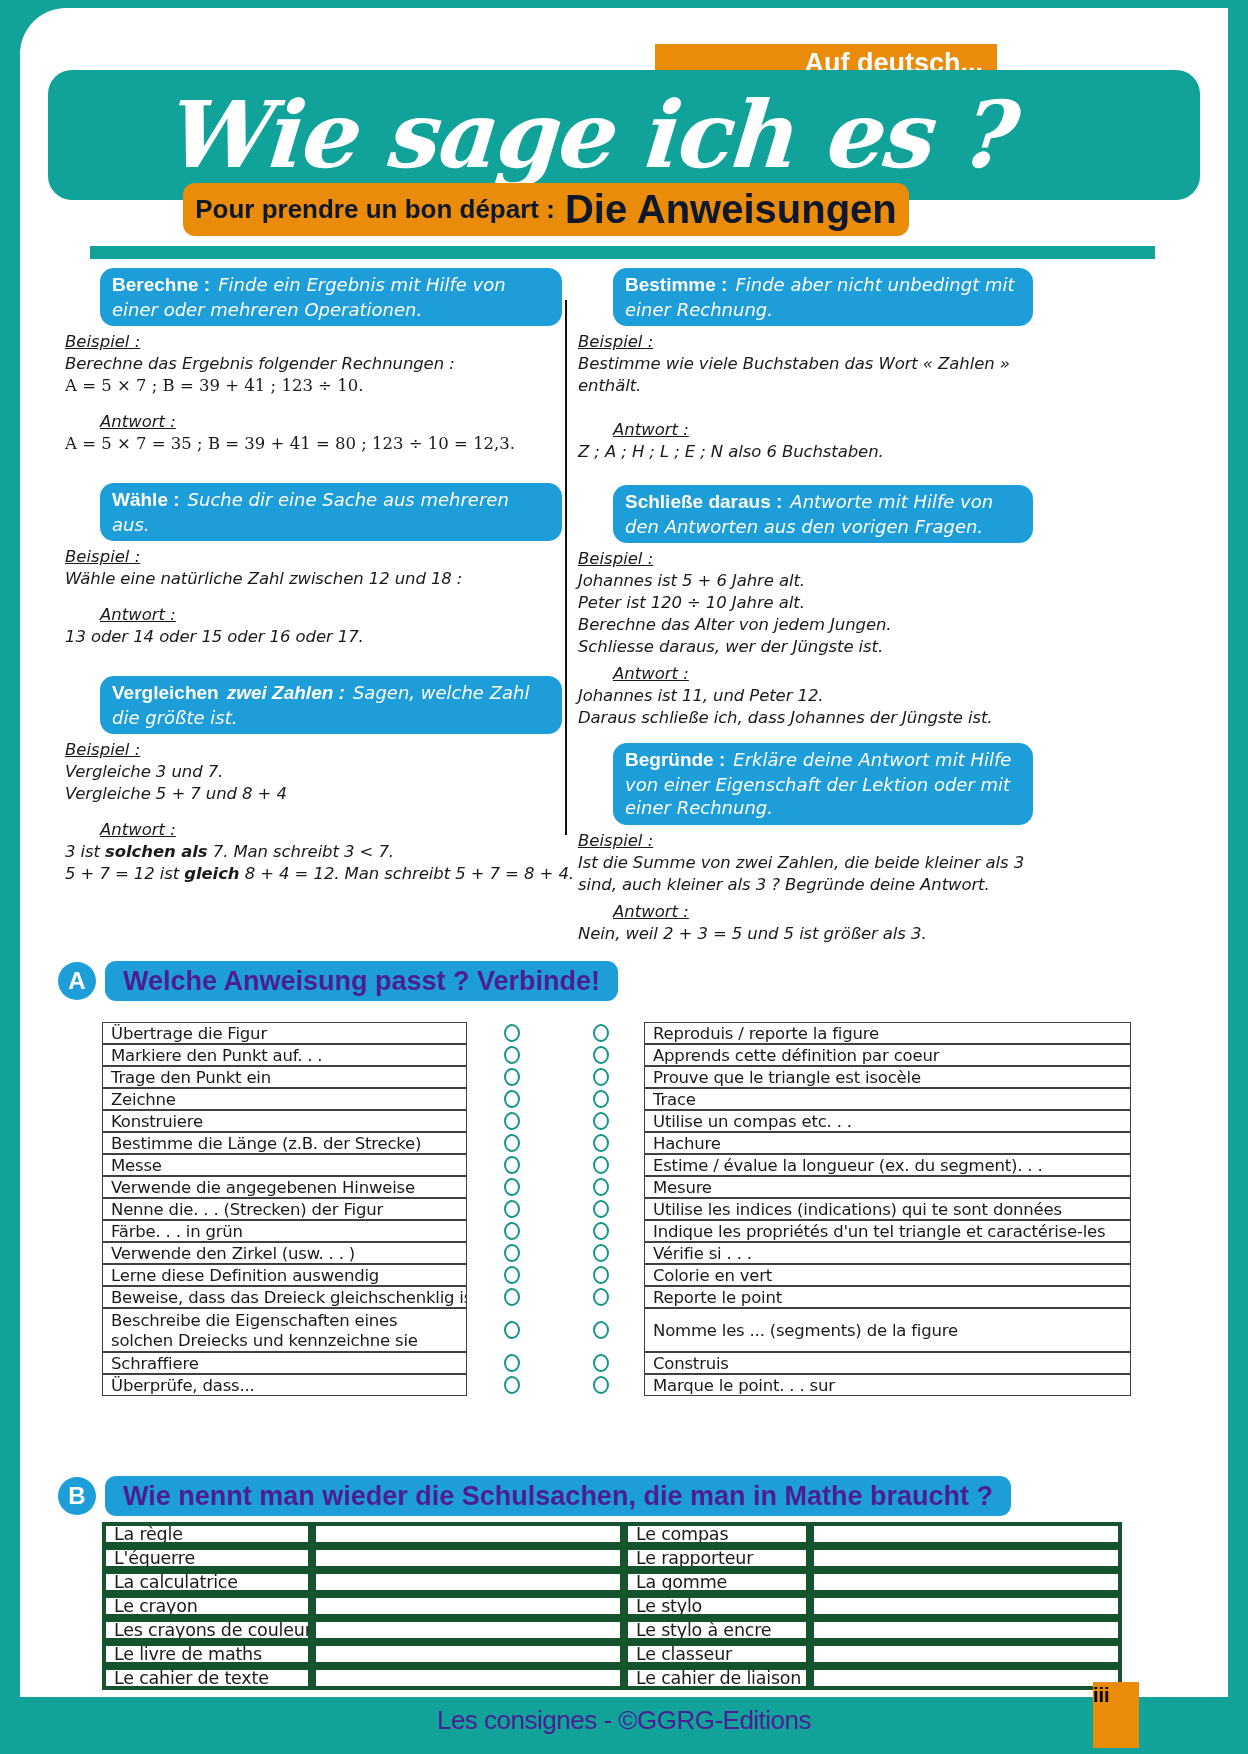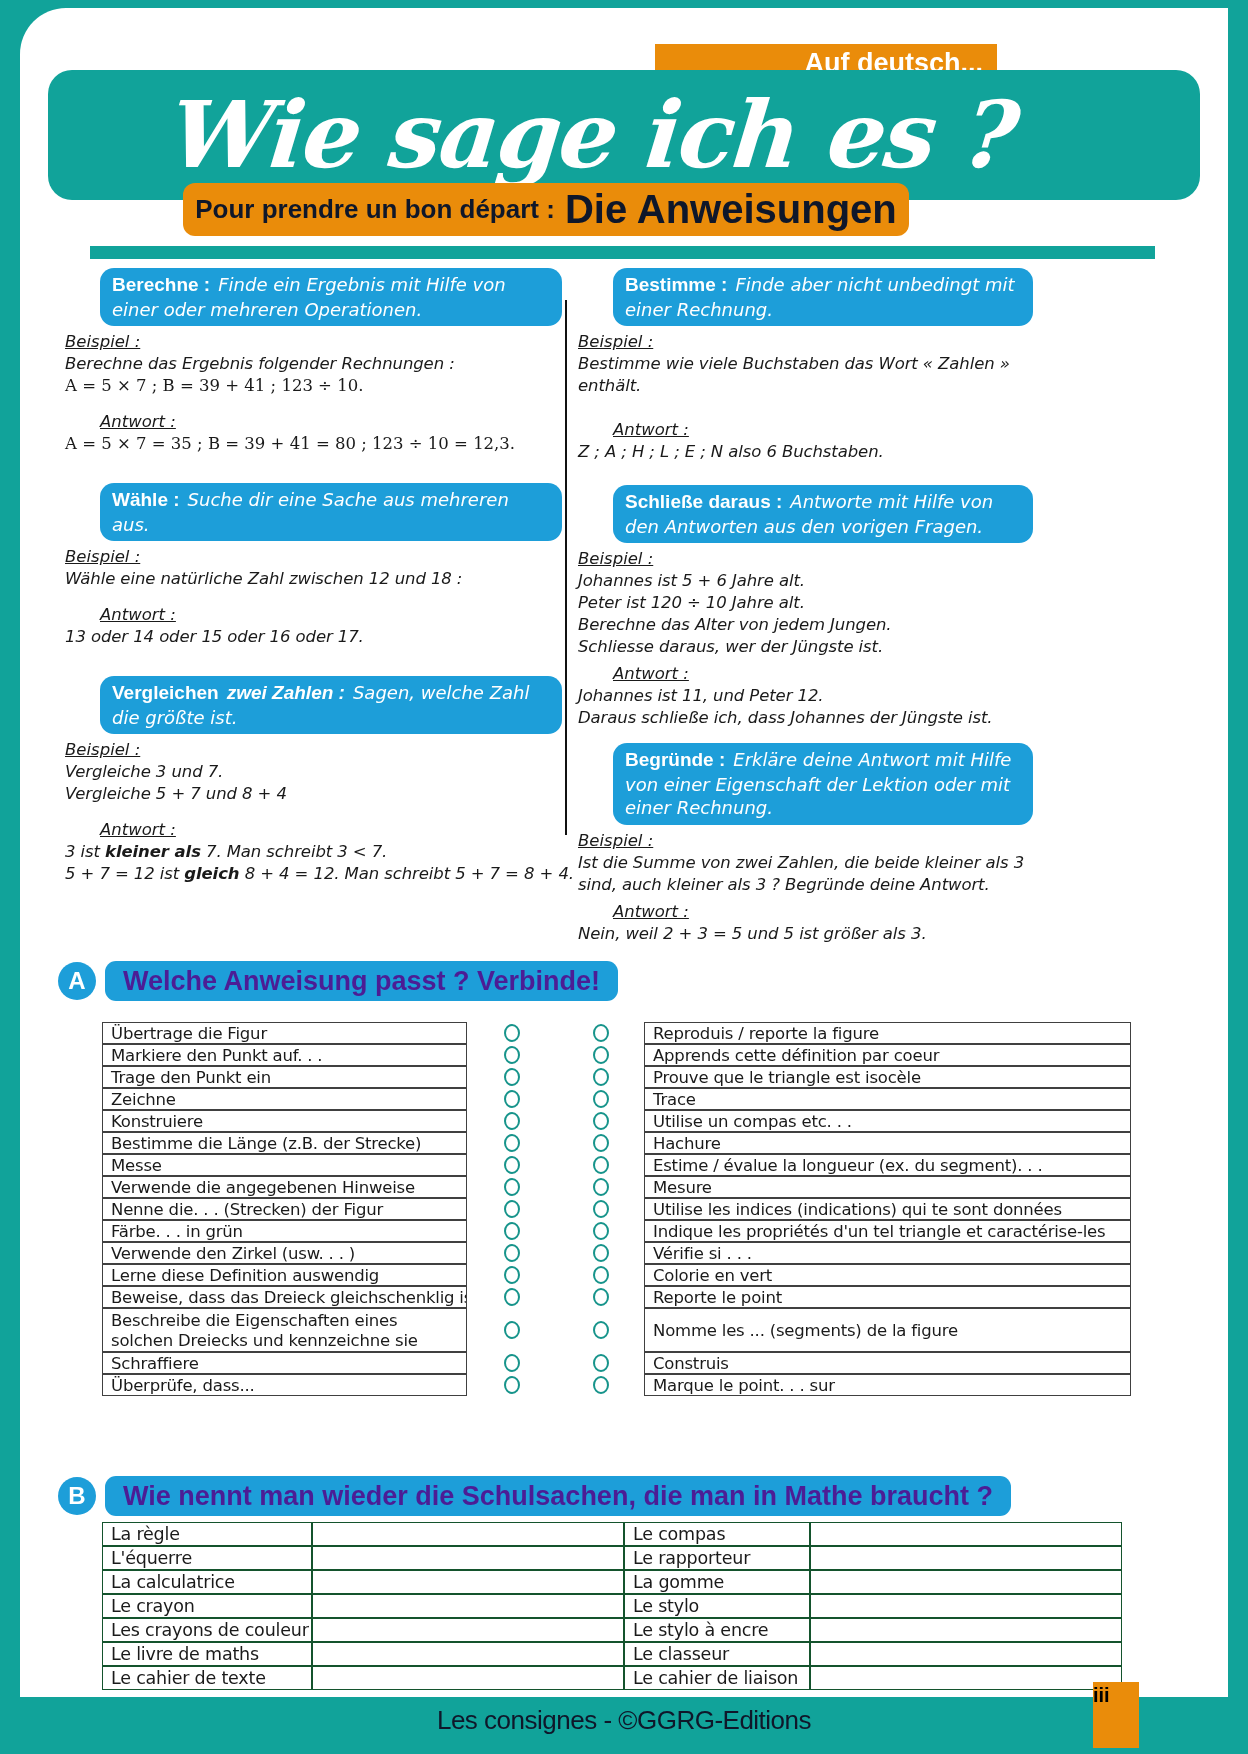--- a/index.html
+++ b/index.html
@@ -56,27 +56,27 @@
   .arow.tall{height:44px;}
   .acell{border:1px solid #404040;background:#fff;padding:0 8px;font-size:16.5px;letter-spacing:-0.2px;
     display:flex;align-items:center;overflow:hidden;white-space:nowrap;}
   .acell.two{display:block;line-height:20px;padding-top:2px;}
   .adot{display:flex;align-items:center;justify-content:center;}
   .circ{width:12px;height:14px;border:2.5px solid #17948b;border-radius:50%;display:block;}
 
   
   .btable{position:absolute;left:102px;top:1522px;}
   .brow{display:grid;grid-template-columns:210px 312px 186px 312px;height:24px;}
-  .bcell{border:1px solid #14532d;background:#fff;padding:0 8px;font-size:17.5px;letter-spacing:-0.2px;
+  .bcell{border:4px solid #14532d;background:#fff;padding:0 8px;font-size:17.5px;letter-spacing:-0.2px;
     display:flex;align-items:center;overflow:hidden;white-space:nowrap;}
 
   
   .footbar{position:absolute;left:0;top:1697px;width:1248px;height:57px;background:#11a39a;
     display:flex;align-items:flex-start;justify-content:center;}
-  .footbar .credit{color:#0f172a;font-family:"Liberation Sans",sans-serif;font-size:26px;margin-top:8px;letter-spacing:-0.5px;}
+  .footbar .credit{color:#4c1d95;font-family:"Liberation Sans",sans-serif;font-size:26px;margin-top:8px;letter-spacing:-0.5px;}
   .pageno{position:absolute;left:1093px;top:1682px;width:46px;height:66px;background:#ea8c0a;color:#000000;
     font-family:"Liberation Sans",sans-serif;font-weight:bold;font-size:20px;text-align:left;z-index:3;box-sizing:border-box;padding-top:2px;}
 </style>
 </head>
 <body>
 
 <div class="page"></div>
 
 <div class="tab-orange">
   <span>Auf deutsch...</span>
@@ -110,21 +110,21 @@
   <div class="lbl ind gap14">Antwort :</div>
   <div class="line it">13 oder 14 oder 15 oder 16 oder 17.</div>
 
   <div class="bluebox gap28">
     <span class="term">Vergleichen</span><span class="term it">zwei Zahlen :</span><span class="bdef">Sagen, welche Zahl die größte ist.</span>
   </div>
   <div class="lbl">Beispiel :</div>
   <div class="line it">Vergleiche 3 und 7.</div>
   <div class="line it">Vergleiche 5 + 7 und 8 + 4</div>
   <div class="lbl ind gap14">Antwort :</div>
-  <div class="line it nw"><span>3 ist </span><b>kleiner als</b><span> 7. Man schreibt 3 &lt; 7.</span></div>
+  <div class="line it nw"><span>3 ist </span><b>solchen als</b><span> 7. Man schreibt 3 &lt; 7.</span></div>
   <div class="line it nw"><span>5 + 7 = 12 ist </span><b>gleich</b><span> 8 + 4 = 12. Man schreibt 5 + 7 = 8 + 4.</span></div>
 </div>
 
 <div class="colR">
 
   <div class="bluebox">
     <span class="term">Bestimme :</span><span class="bdef">Finde aber nicht unbedingt mit einer Rechnung.</span>
   </div>
   <div class="lbl">Beispiel :</div>
   <div class="line it">Bestimme wie viele Buchstaben das Wort « Zahlen »  enthält.</div>

